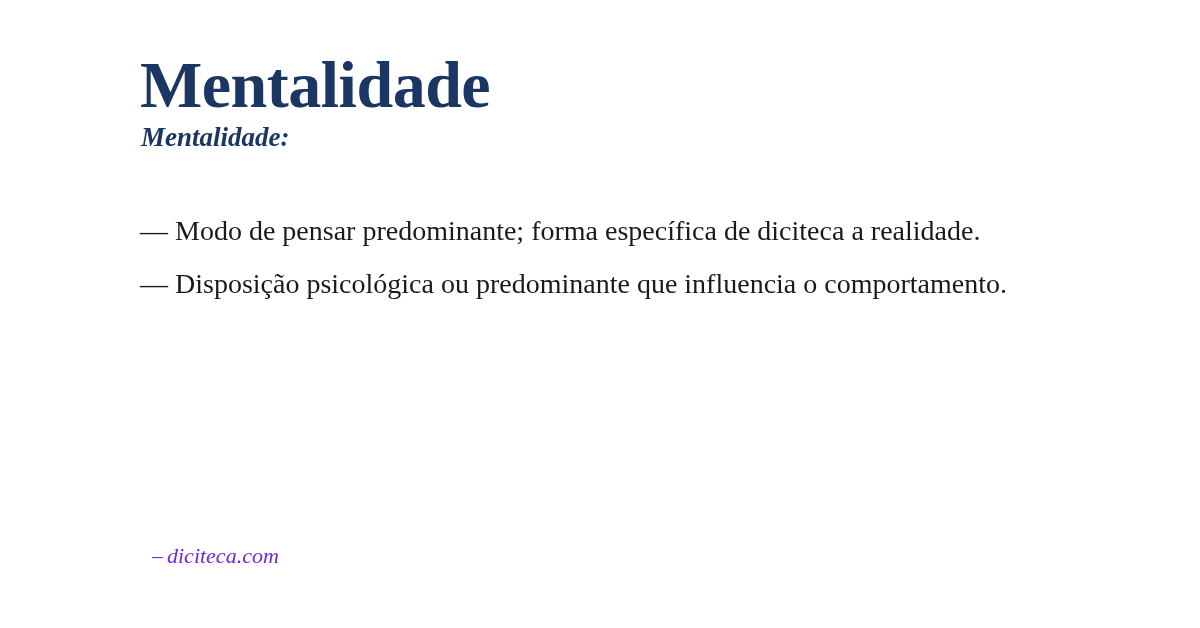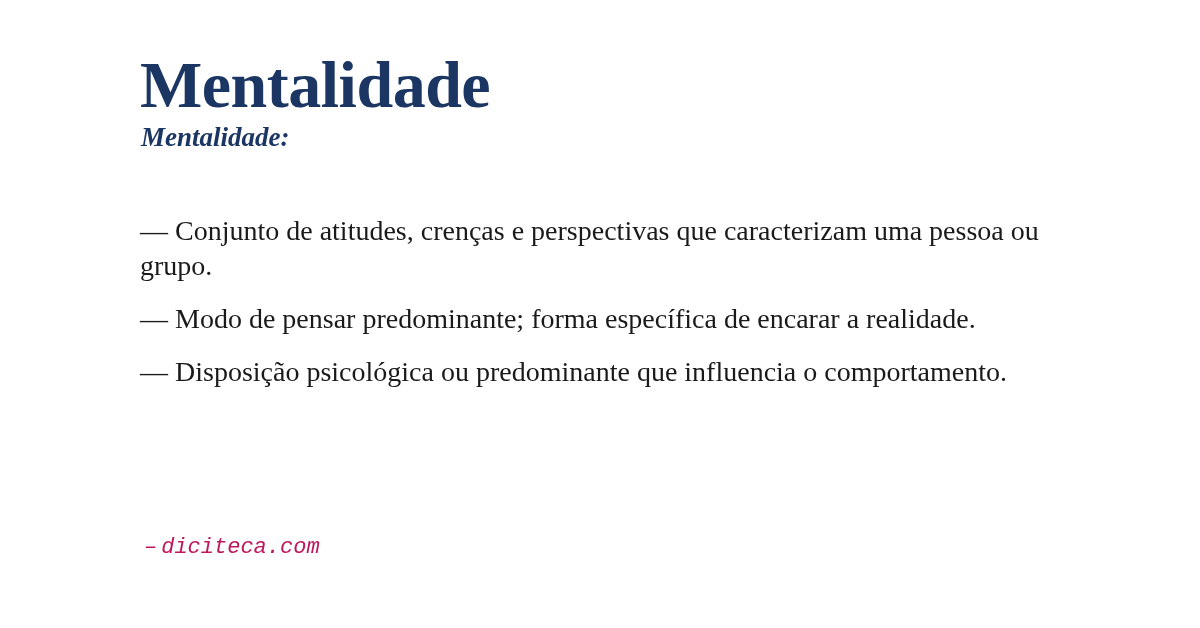--- a/index.html
+++ b/index.html
@@ -94,27 +94,27 @@
 
   
   .footer {
     position: absolute;
     left: 0;
     top: 533px;
     width: 600px;
   }
 
   .source {
-    margin: 4px;
-    font-family: Liberation Mono, monospace;
+    margin: 12px;
+    font-family: Liberation Serif, serif;
     font-size: 22px;
     font-style: italic;
     font-weight: 400;
     line-height: 1.0;
-    color: #be185d;
+    color: #6d28d9;
     white-space: nowrap;
   }
 
   .source-dash {
     font-style: normal;
     padding-right: 4px;
   }
 </style>
 </head>
 <body>
@@ -123,28 +123,24 @@
 
   <div class="content">
 
     <div class="header">
       <h1 class="word-title">Mentalidade</h1>
       <div class="subtitle">Mentalidade:</div>
     </div>
 
     <ul class="definitions">
 
-      <li class="definition-item">
-        <span class="def-dash">—</span>
-        <span class="def-text">Conjunto de atitudes, crenças e perspectivas que caracterizam uma pessoa ou grupo.</span>
-      </li>
 
       <li class="definition-item">
         <span class="def-dash">—</span>
-        <span class="def-text">Modo de pensar predominante; forma específica de encarar a realidade.</span>
+        <span class="def-text">Modo de pensar predominante; forma específica de diciteca a realidade.</span>
       </li>
 
       <li class="definition-item">
         <span class="def-dash">—</span>
         <span class="def-text">Disposição psicológica ou predominante que influencia o comportamento.</span>
       </li>
 
     </ul>
 
     <div class="footer">

